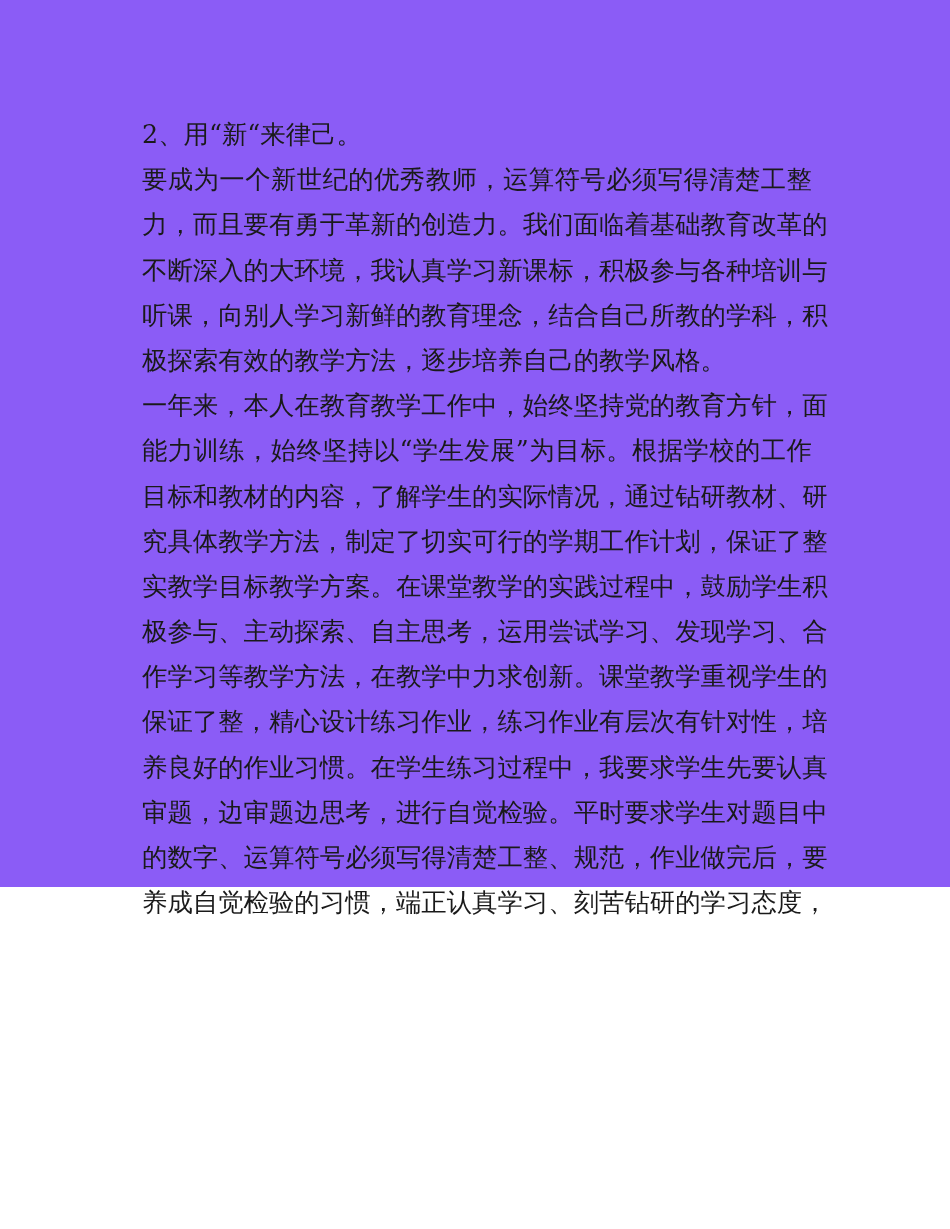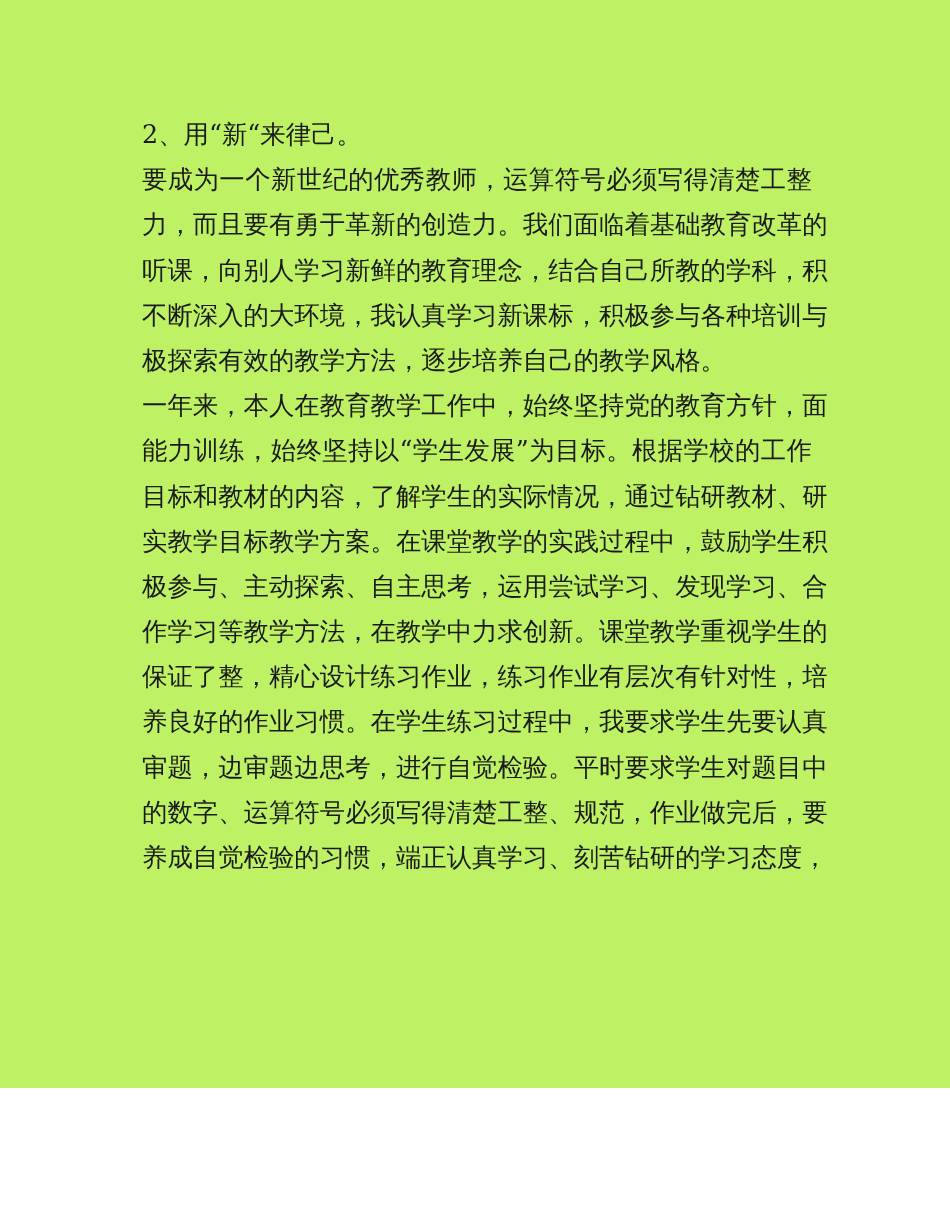--- a/index.html
+++ b/index.html
@@ -11,22 +11,22 @@
       width: 950px;
       height: 1229px;
       position: relative;
       overflow: hidden;
     }
     .page {
       position: absolute;
       left: 0;
       top: 0;
       width: 950px;
-      height: 1088px;
-      background: #bef264;
+      height: 887px;
+      background: #8b5cf6;
     }
     .text-block {
       position: absolute;
       left: 142px;
       top: 112px;
       width: 670px;
     }
     .line {
       height: 45.2px;
       line-height: 45.2px;
@@ -48,29 +48,30 @@
 </head>
 <body>
 
 <div class="page">
   <div class="text-block">
     <div class="line heading">2、用“新“来律己。</div>
 
     <div>
       <div class="line">要成为一个新世纪的优秀教师，运算符号必须写得清楚工整</div>
       <div class="line">力，而且要有勇于革新的创造力。我们面临着基础教育改革的</div>
+      <div class="line">不断深入的大环境，我认真学习新课标，积极参与各种培训与</div>
       <div class="line">听课，向别人学习新鲜的教育理念，结合自己所教的学科，积</div>
-      <div class="line">不断深入的大环境，我认真学习新课标，积极参与各种培训与</div>
       <div class="line last">极探索有效的教学方法，逐步培养自己的教学风格。</div>
     </div>
 
     <div>
       <div class="line">一年来，本人在教育教学工作中，始终坚持党的教育方针，面</div>
       <div class="line">能力训练，始终坚持以“学生发展”为目标。根据学校的工作</div>
       <div class="line">目标和教材的内容，了解学生的实际情况，通过钻研教材、研</div>
+      <div class="line">究具体教学方法，制定了切实可行的学期工作计划，保证了整</div>
       <div class="line">实教学目标教学方案。在课堂教学的实践过程中，鼓励学生积</div>
       <div class="line">极参与、主动探索、自主思考，运用尝试学习、发现学习、合</div>
       <div class="line">作学习等教学方法，在教学中力求创新。课堂教学重视学生的</div>
       <div class="line">保证了整，精心设计练习作业，练习作业有层次有针对性，培</div>
       <div class="line">养良好的作业习惯。在学生练习过程中，我要求学生先要认真</div>
       <div class="line">审题，边审题边思考，进行自觉检验。平时要求学生对题目中</div>
       <div class="line">的数字、运算符号必须写得清楚工整、规范，作业做完后，要</div>
       <div class="line">养成自觉检验的习惯，端正认真学习、刻苦钻研的学习态度，</div>
     </div>
   </div>

